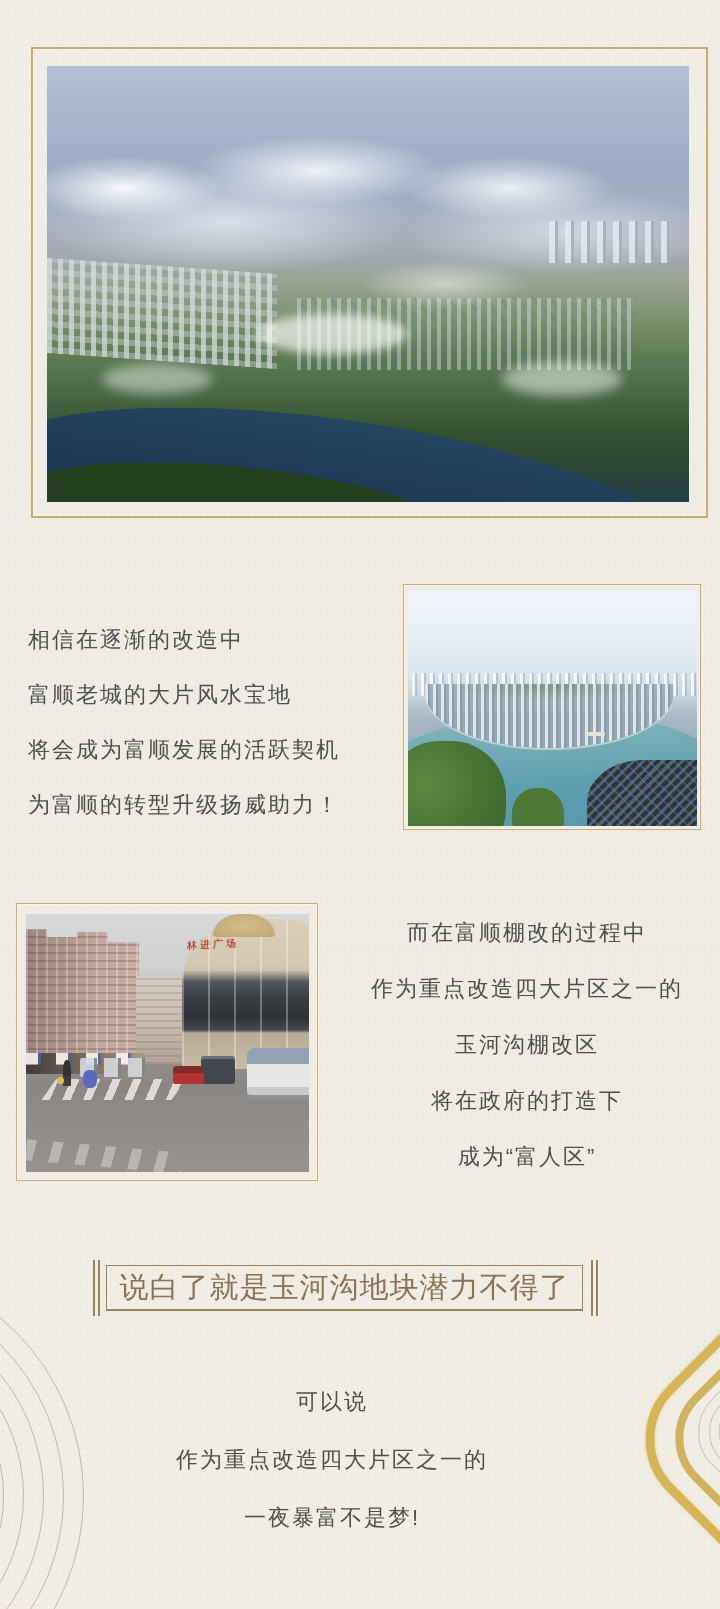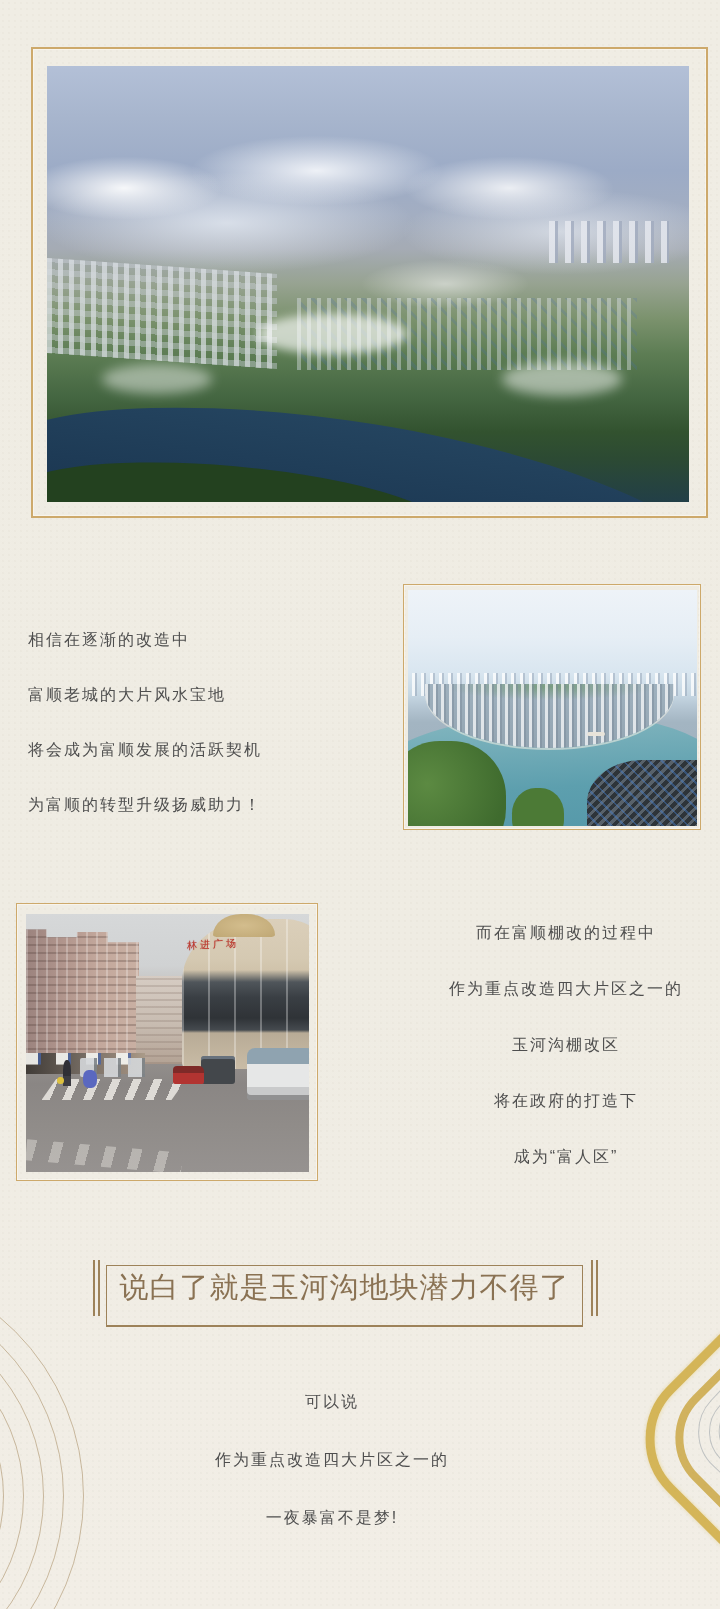--- a/index.html
+++ b/index.html
@@ -124,26 +124,26 @@
     box-shadow:inset 0 -5px 0 rgba(40,40,40,.35);}
   .st-van-dark{left:62%;top:55%;width:12%;height:11%;border-radius:3px;background:#43474b;
     box-shadow:inset 0 3px 0 rgba(160,180,200,.4);}
   .st-car-red{left:52%;top:59%;width:11%;height:7%;border-radius:4px 5px 2px 2px;
     background:linear-gradient(180deg,#7e2a28 0 40%,#b23431 40%);}
   .st-scooter{left:20%;top:60.5%;width:5%;height:7%;border-radius:40%;background:#5a68c0;}
   .st-person{left:13%;top:56.5%;width:3%;height:10%;border-radius:40% 40% 0 0;
     background:linear-gradient(180deg,#2f2f35 0 60%,#3c3c42 60%);}
   .st-bag{left:11%;top:63%;width:2.5%;height:3%;border-radius:50%;background:#ddc13e;}
   
-  .txt{position:absolute;color:#4e4e4e;font-size:16px;letter-spacing:2px;font-weight:400;}
+  .txt{position:absolute;color:#4e4e4e;font-size:22px;letter-spacing:2px;font-weight:400;}
   .txt-intro{left:28px;top:612px;line-height:55px;text-align:left;}
   .txt-renov{right:37px;top:905px;line-height:56px;text-align:center;}
   .txt-closing{left:0;top:1373px;width:664px;line-height:58px;text-align:center;}
   
-  .headline-box{position:absolute;left:106px;top:1265px;width:477px;height:62px;
+  .headline-box{position:absolute;left:106px;top:1265px;width:477px;height:46px;
     border:1.5px solid #9d8259;border-bottom-width:2.5px;box-sizing:border-box;
     text-align:center;line-height:42px;
     font-family:"Liberation Serif","DejaVu Serif",serif;
     font-size:29px;letter-spacing:1px;color:#8a7253;}
   .hl-bar{position:absolute;width:1.5px;height:56px;top:1260px;background:#9d8259;}
   .hl-bar.b1{left:93px;} .hl-bar.b2{left:98px;}
   .hl-bar.b3{left:591px;} .hl-bar.b4{left:596px;}
 </style>
 </head>
 <body>

